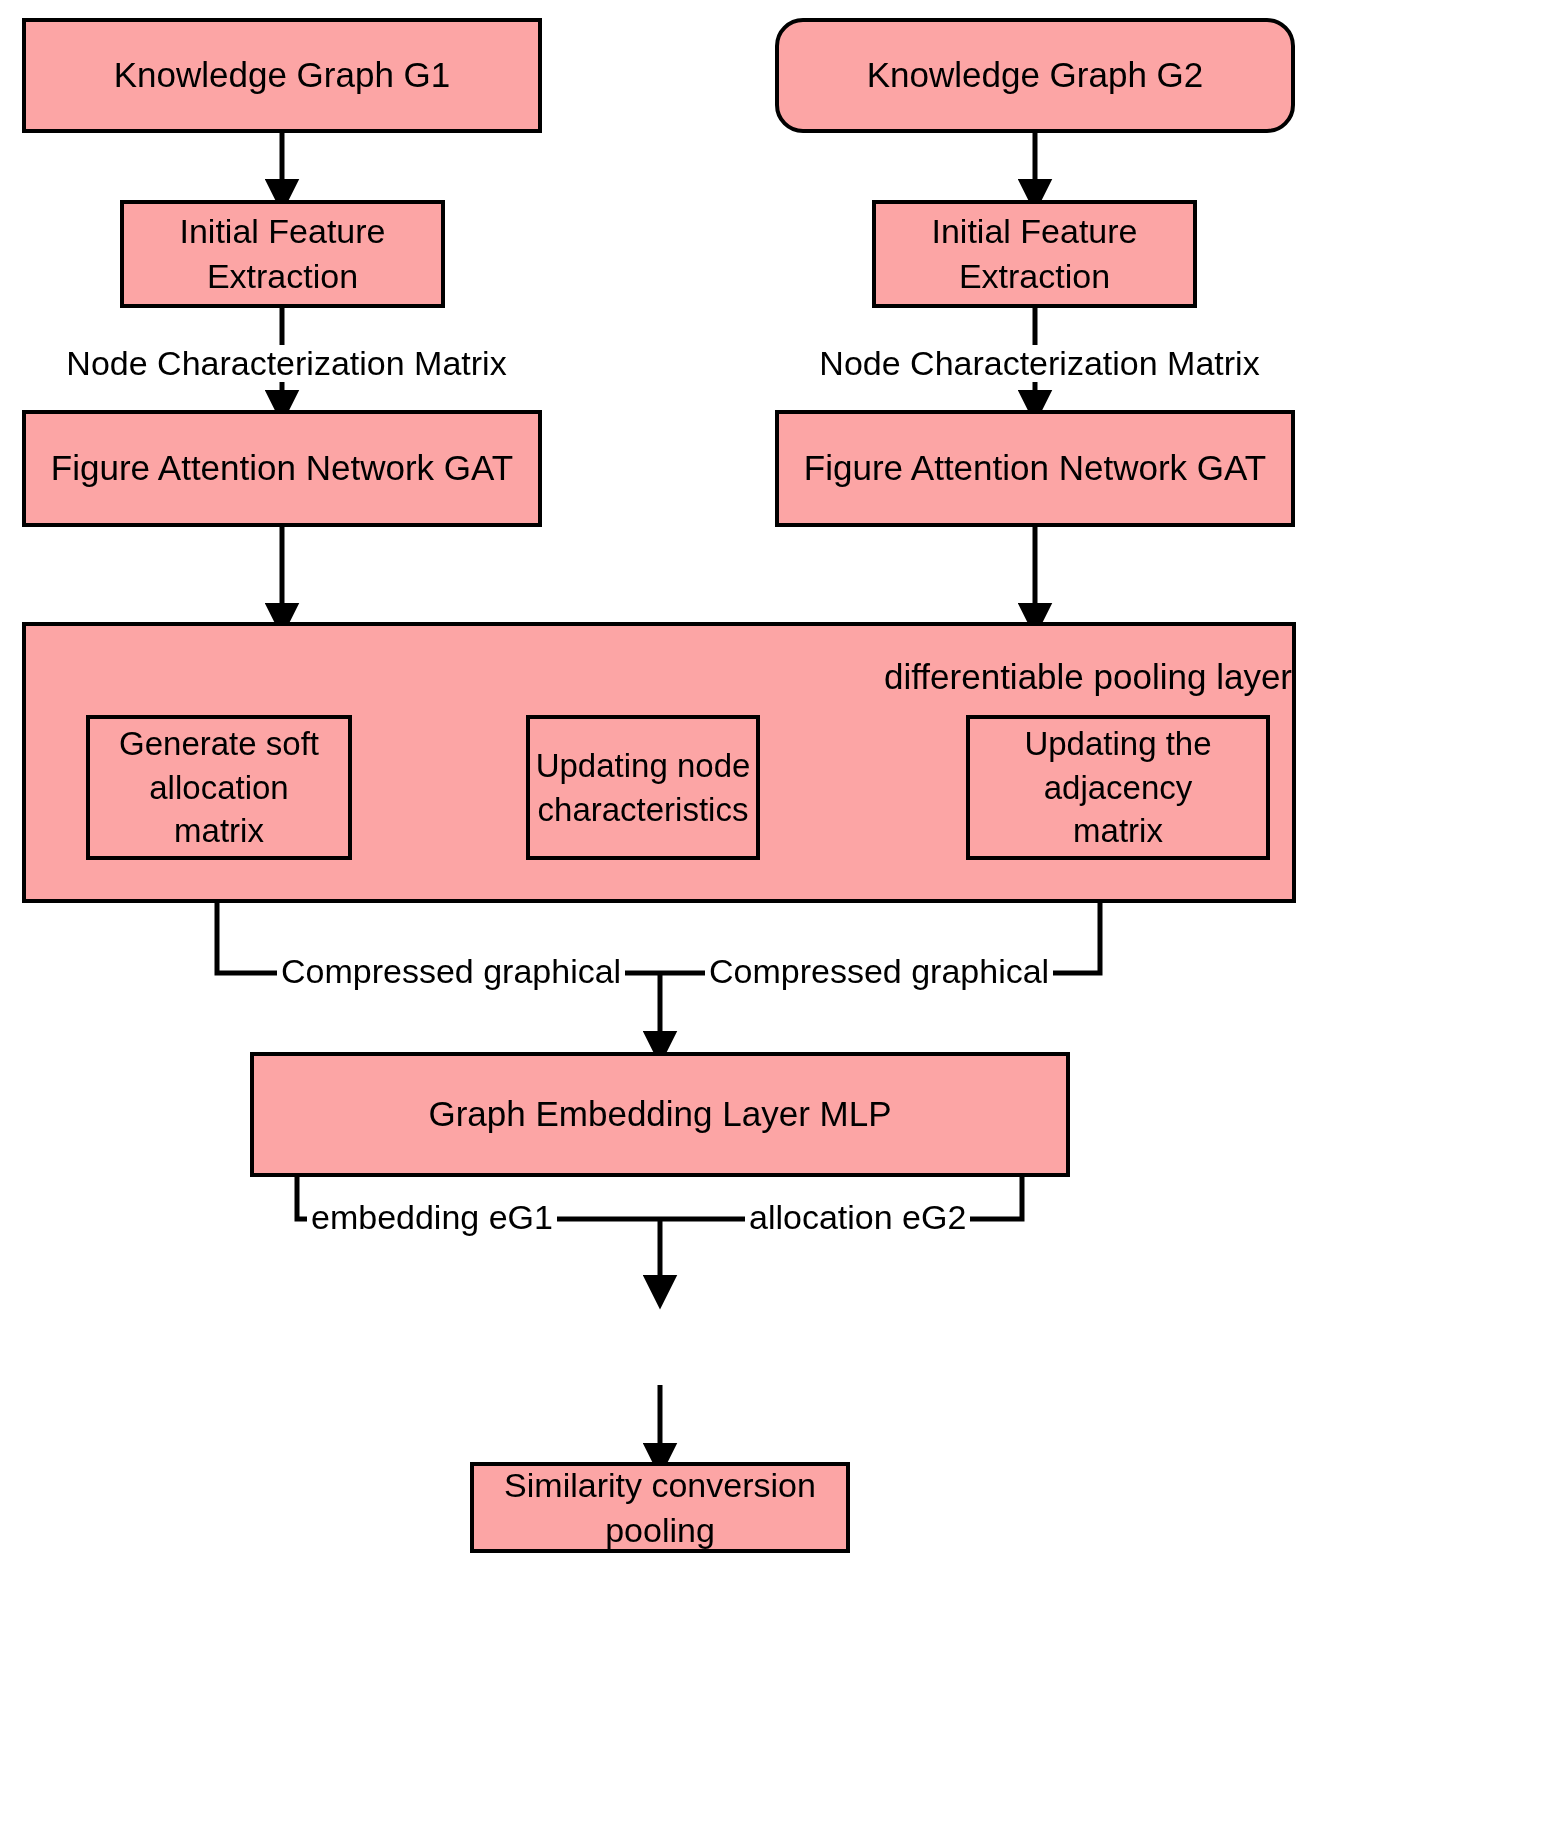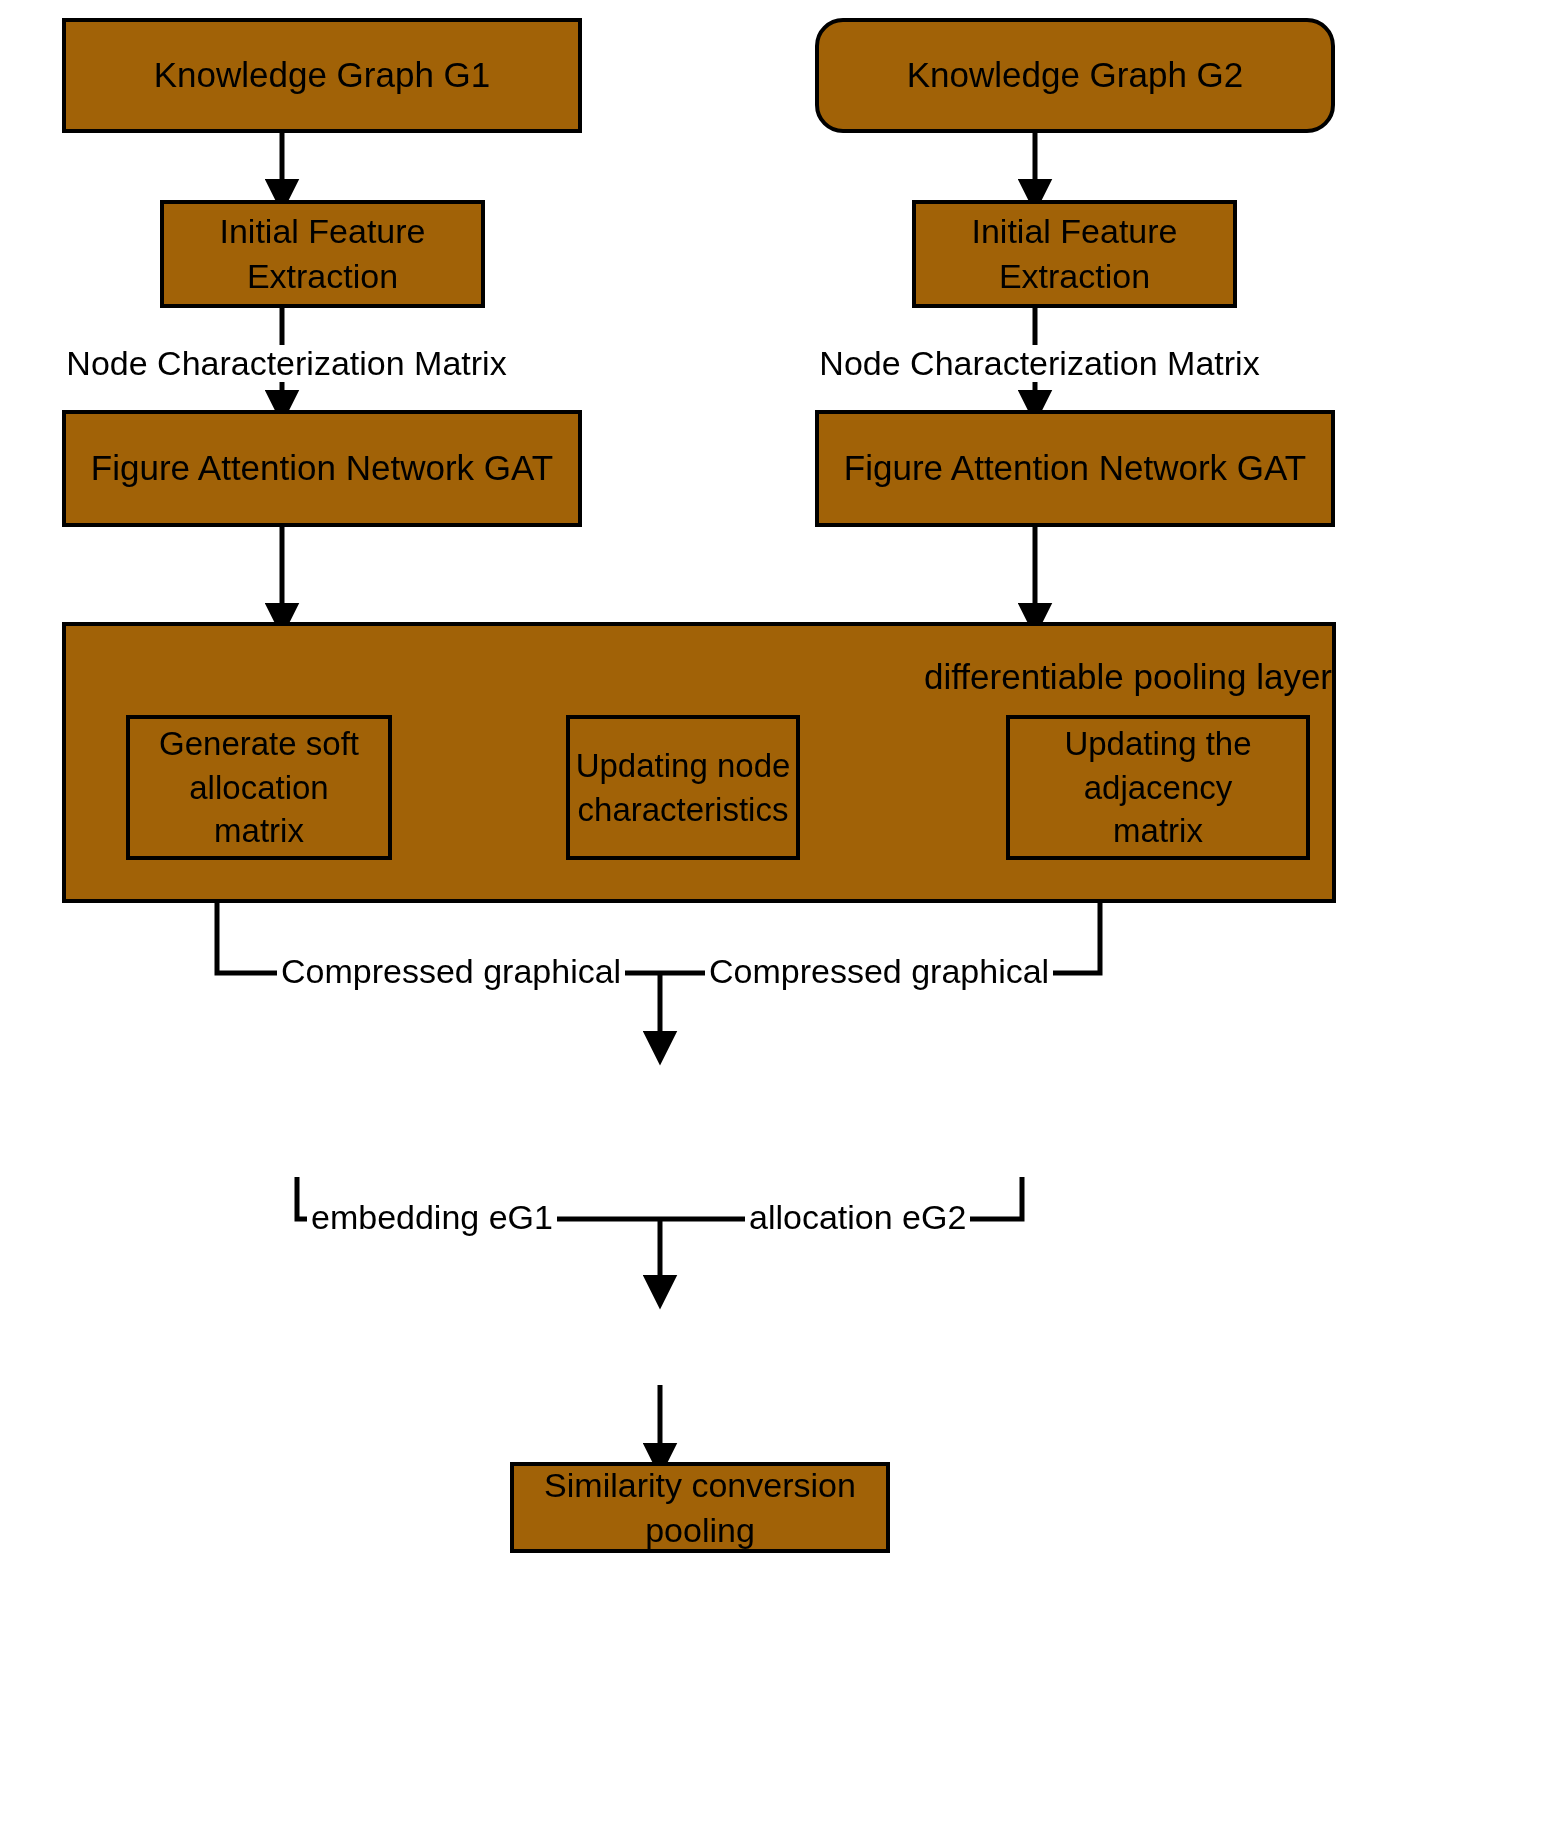--- a/index.html
+++ b/index.html
@@ -24,29 +24,28 @@
     left: 0;
     top: 0;
     width: 1542px;
     height: 1826px;
     pointer-events: none;
   }
   .node {
     position: absolute;
     box-sizing: border-box;
     border: 4px solid #000000;
-    background: #a16207;
+    background: #fca5a5;
     display: flex;
     align-items: center;
     justify-content: center;
     text-align: center;
     line-height: 1.32;
     white-space: pre-line;
     z-index: 3;
-    margin-left: 40px;
   }
   .node.pool {
     display: block;
     z-index: 2;
   }
   .pool-title {
     position: absolute;
     left: 0;
     right: 0;
     text-align: right;
@@ -130,20 +129,21 @@
 characteristics</div>
 
   <div class="node f-sm" style="left:966px; top:715px; width:304px; height:145px;">Updating the
 adjacency
 matrix</div>
 
   <div class="edge-label f-md" style="left:277px; top:953px;">Compressed graphical</div>
 
   <div class="edge-label f-md" style="left:705px; top:953px;">Compressed graphical</div>
 
+  <div class="node f-lg" style="left:250px; top:1052px; width:820px; height:125px;">Graph Embedding Layer MLP</div>
 
   <div class="edge-label f-md" style="left:307px; top:1199px;">embedding  eG1</div>
 
   <div class="edge-label f-md" style="left:745px; top:1199px;">allocation  eG2</div>
 
 
   <div class="node f-md" style="left:470px; top:1462px; width:380px; height:91px;">Similarity conversion
 pooling</div>
 
 </div>

